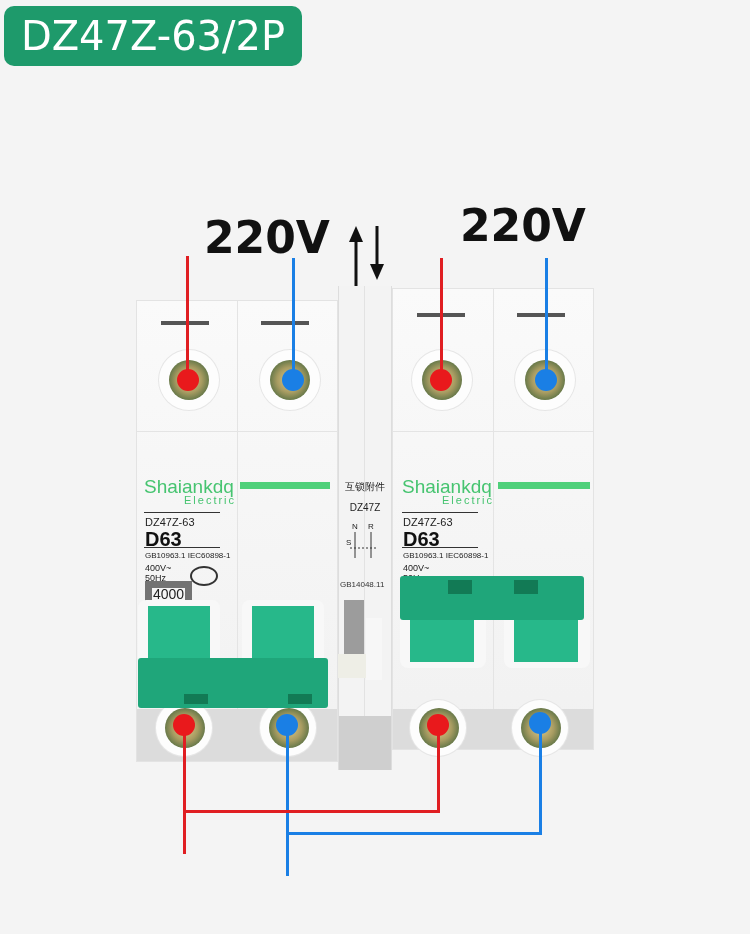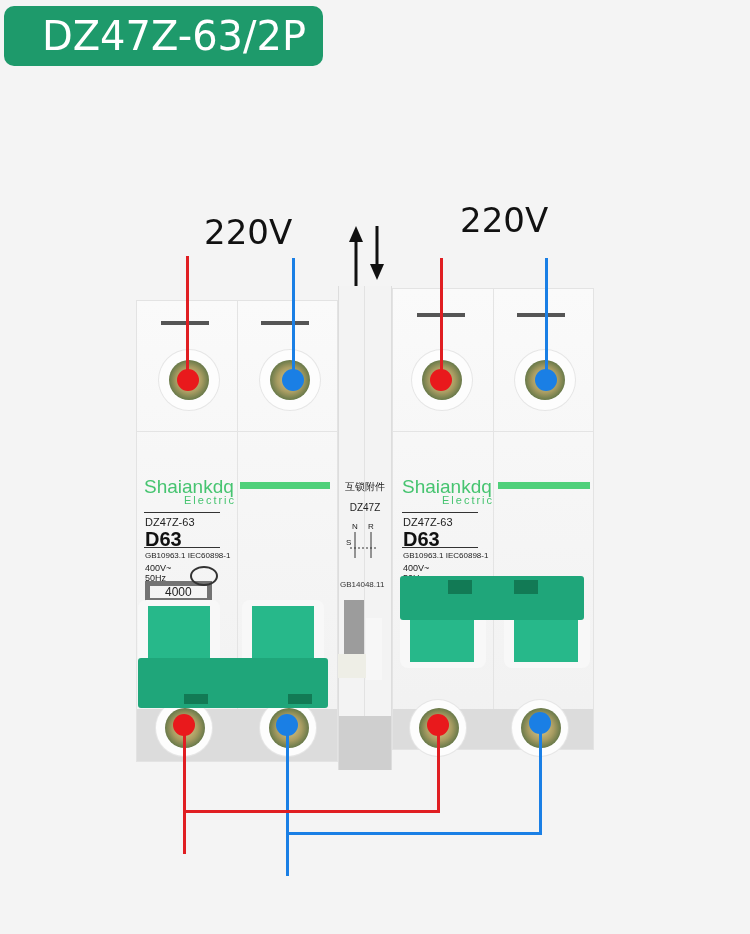--- a/index.html
+++ b/index.html
@@ -1,19 +1,19 @@
 <!DOCTYPE html>
 <html><head>
 <meta charset="utf-8">
 <style>
   html,body{margin:0;padding:0;}
   body{width:750px;height:934px;background:#f4f4f4;position:relative;overflow:hidden;font-family:"Liberation Sans",sans-serif;}
   .abs{position:absolute;}
-  .title-badge{left:4px;top:6px;width:298px;height:60px;background:#1e9a6b;border-radius:10px;color:#fff;font-family:"DejaVu Sans",sans-serif;font-size:40px;line-height:60px;text-align:center;letter-spacing:0px;padding-left:21px;}
-  .volt{font-family:"DejaVu Sans",sans-serif;font-weight:normal;font-size:34px;color:#111;}
+  .title-badge{left:4px;top:6px;width:298px;height:60px;background:#1e9a6b;border-radius:10px;color:#fff;font-family:"DejaVu Sans",sans-serif;font-size:40px;line-height:60px;text-align:center;letter-spacing:0px;}
+  .volt{font-family:"DejaVu Sans",sans-serif;font-weight:bold;font-size:44px;color:#111;}
   .body-part{background:#f9f9f9;}
   .breaker{background:linear-gradient(#fafafa,#f1f1f1);border:1px solid #e3e3e3;}
   .terminal-ring{width:60px;height:60px;border-radius:50%;background:#fdfdfd;box-shadow:0 0 0 1px #e6e6e6;}
   .screw{width:40px;height:40px;border-radius:50%;background:radial-gradient(circle,#c8b77a 20%,#a89c62 45%,#6a7a4a 70%,#d9cf9a 100%);}
   .dot{width:22px;height:22px;border-radius:50%;}
   .red{background:#e9191c;}
   .blue{background:#1a7fe5;}
   .brand{color:#46c470;font-size:19px;font-weight:normal;}
   .brand-sub{color:#46c470;font-size:11px;letter-spacing:2px;}
   .brand-bar{height:7px;background:#4fd07a;}
@@ -113,21 +113,21 @@
 <div class="abs brand" style="left:144px;top:476px;">Shaiankdq</div>
 <div class="abs brand-sub" style="left:184px;top:494px;">Electric</div>
 <div class="abs brand-bar" style="left:240px;top:482px;width:90px;"></div>
 <div class="abs" style="left:144px;top:512px;width:76px;height:1px;background:#333;"></div>
 <div class="abs spec" style="left:145px;top:516px;">DZ47Z-63</div>
 <div class="abs spec-big" style="left:145px;top:528px;">D63</div>
 <div class="abs" style="left:144px;top:547px;width:76px;height:1px;background:#333;"></div>
 <div class="abs spec" style="left:145px;top:550px;font-size:8px;">GB10963.1 IEC60898-1</div>
 <div class="abs spec" style="left:145px;top:562px;font-size:9px;">400V~</div>
 <div class="abs spec" style="left:145px;top:572px;font-size:9px;">50Hz</div>
-<div class="abs spec" style="left:145px;top:581px;font-size:12px;border:5px solid #737373;padding:0 15px;">4000</div>
+<div class="abs spec" style="left:145px;top:581px;font-size:14px;border:7px solid #737373;padding:0 1px;">4000</div>
 <div class="abs" style="left:190px;top:566px;width:24px;height:16px;border:2px solid #333;border-radius:50%;"></div>
 
 <div class="abs brand" style="left:402px;top:476px;">Shaiankdq</div>
 <div class="abs brand-sub" style="left:442px;top:494px;">Electric</div>
 <div class="abs brand-bar" style="left:498px;top:482px;width:92px;"></div>
 <div class="abs" style="left:402px;top:512px;width:76px;height:1px;background:#333;"></div>
 <div class="abs spec" style="left:403px;top:516px;">DZ47Z-63</div>
 <div class="abs spec-big" style="left:403px;top:528px;">D63</div>
 <div class="abs" style="left:402px;top:547px;width:76px;height:1px;background:#333;"></div>
 <div class="abs spec" style="left:403px;top:550px;font-size:8px;">GB10963.1 IEC60898-1</div>

